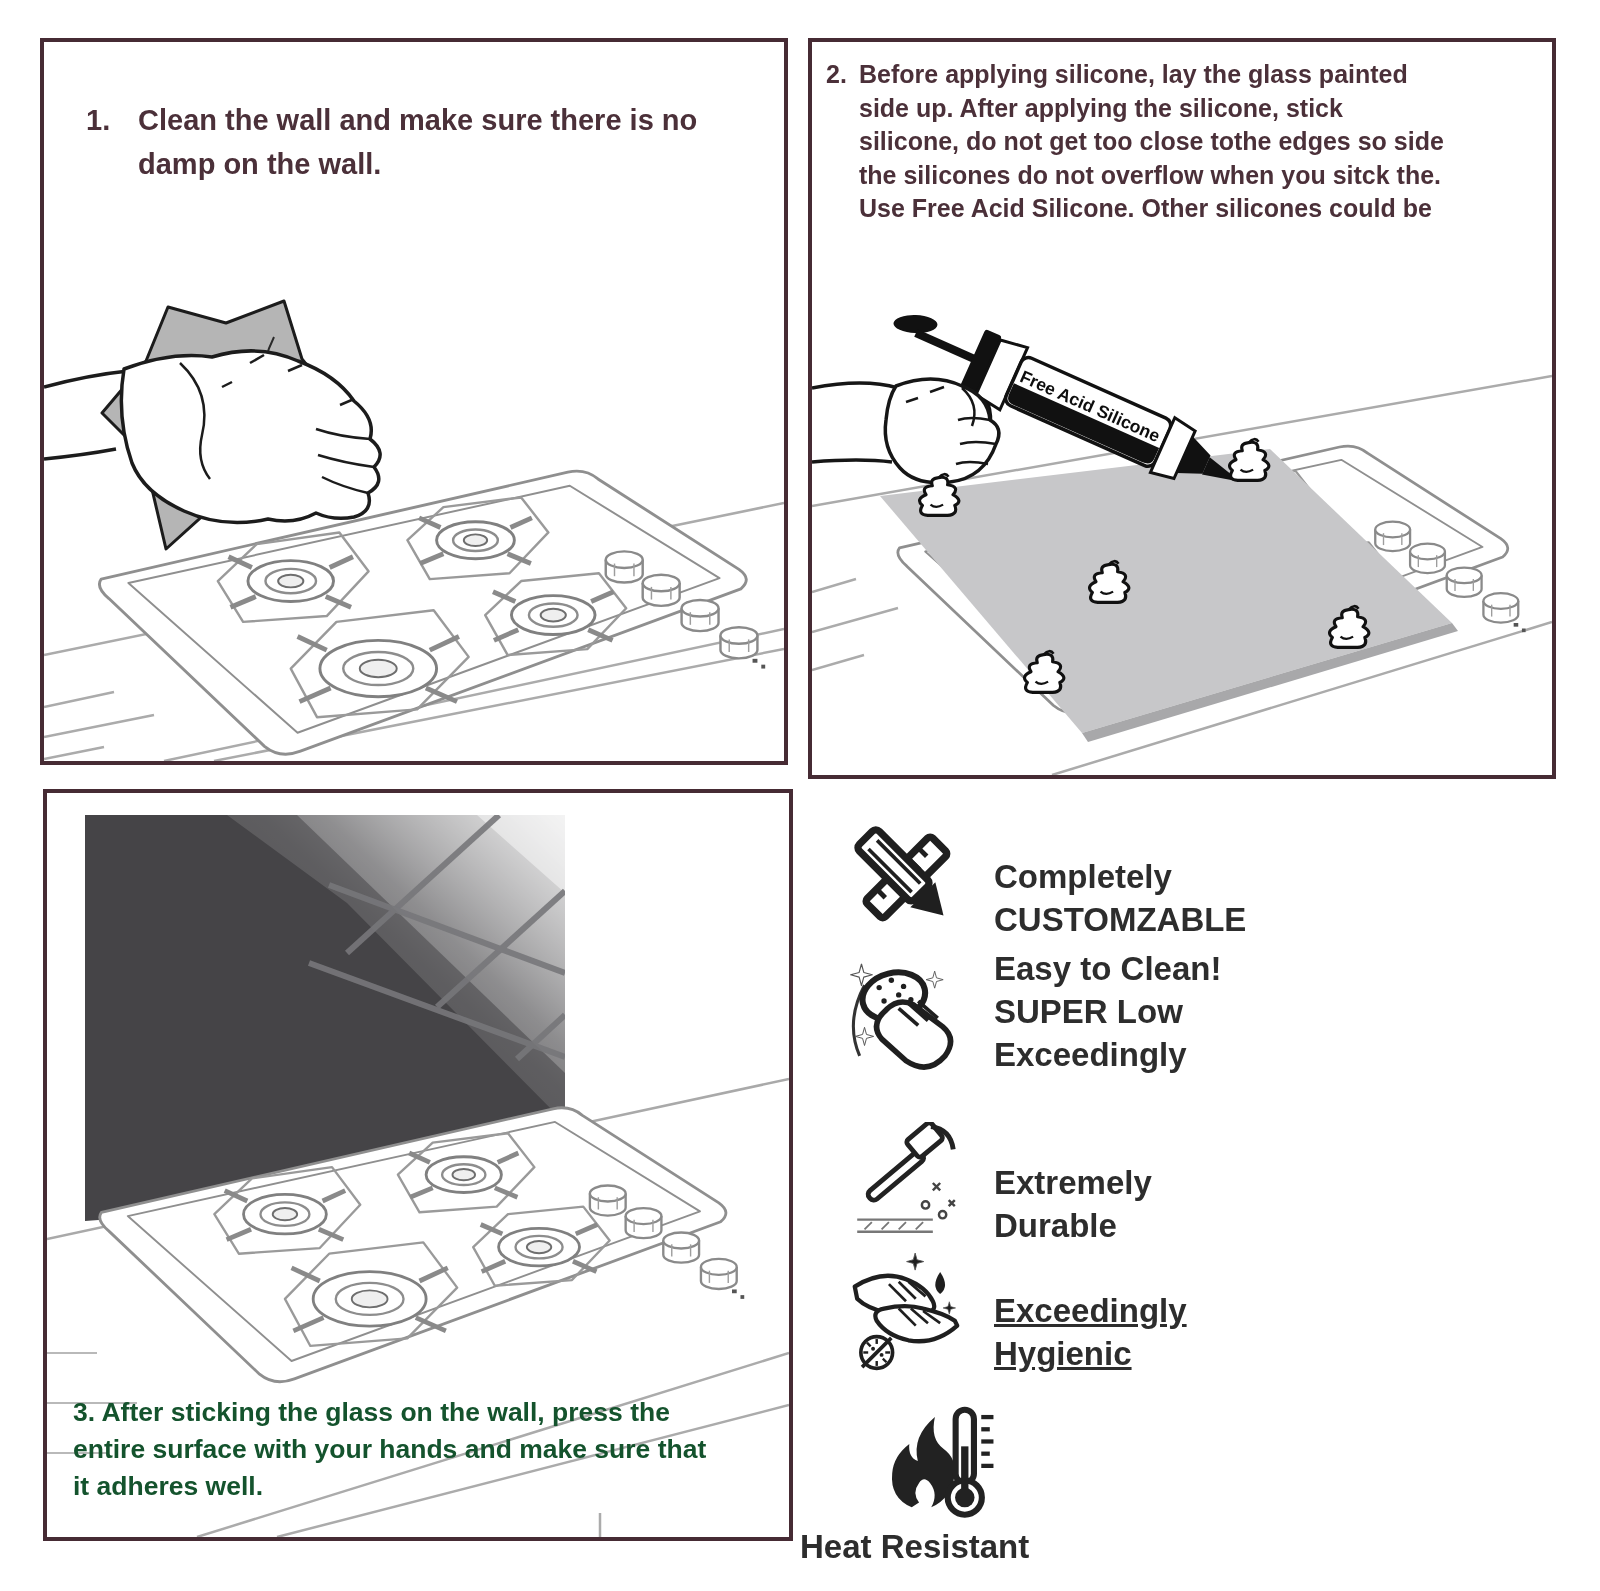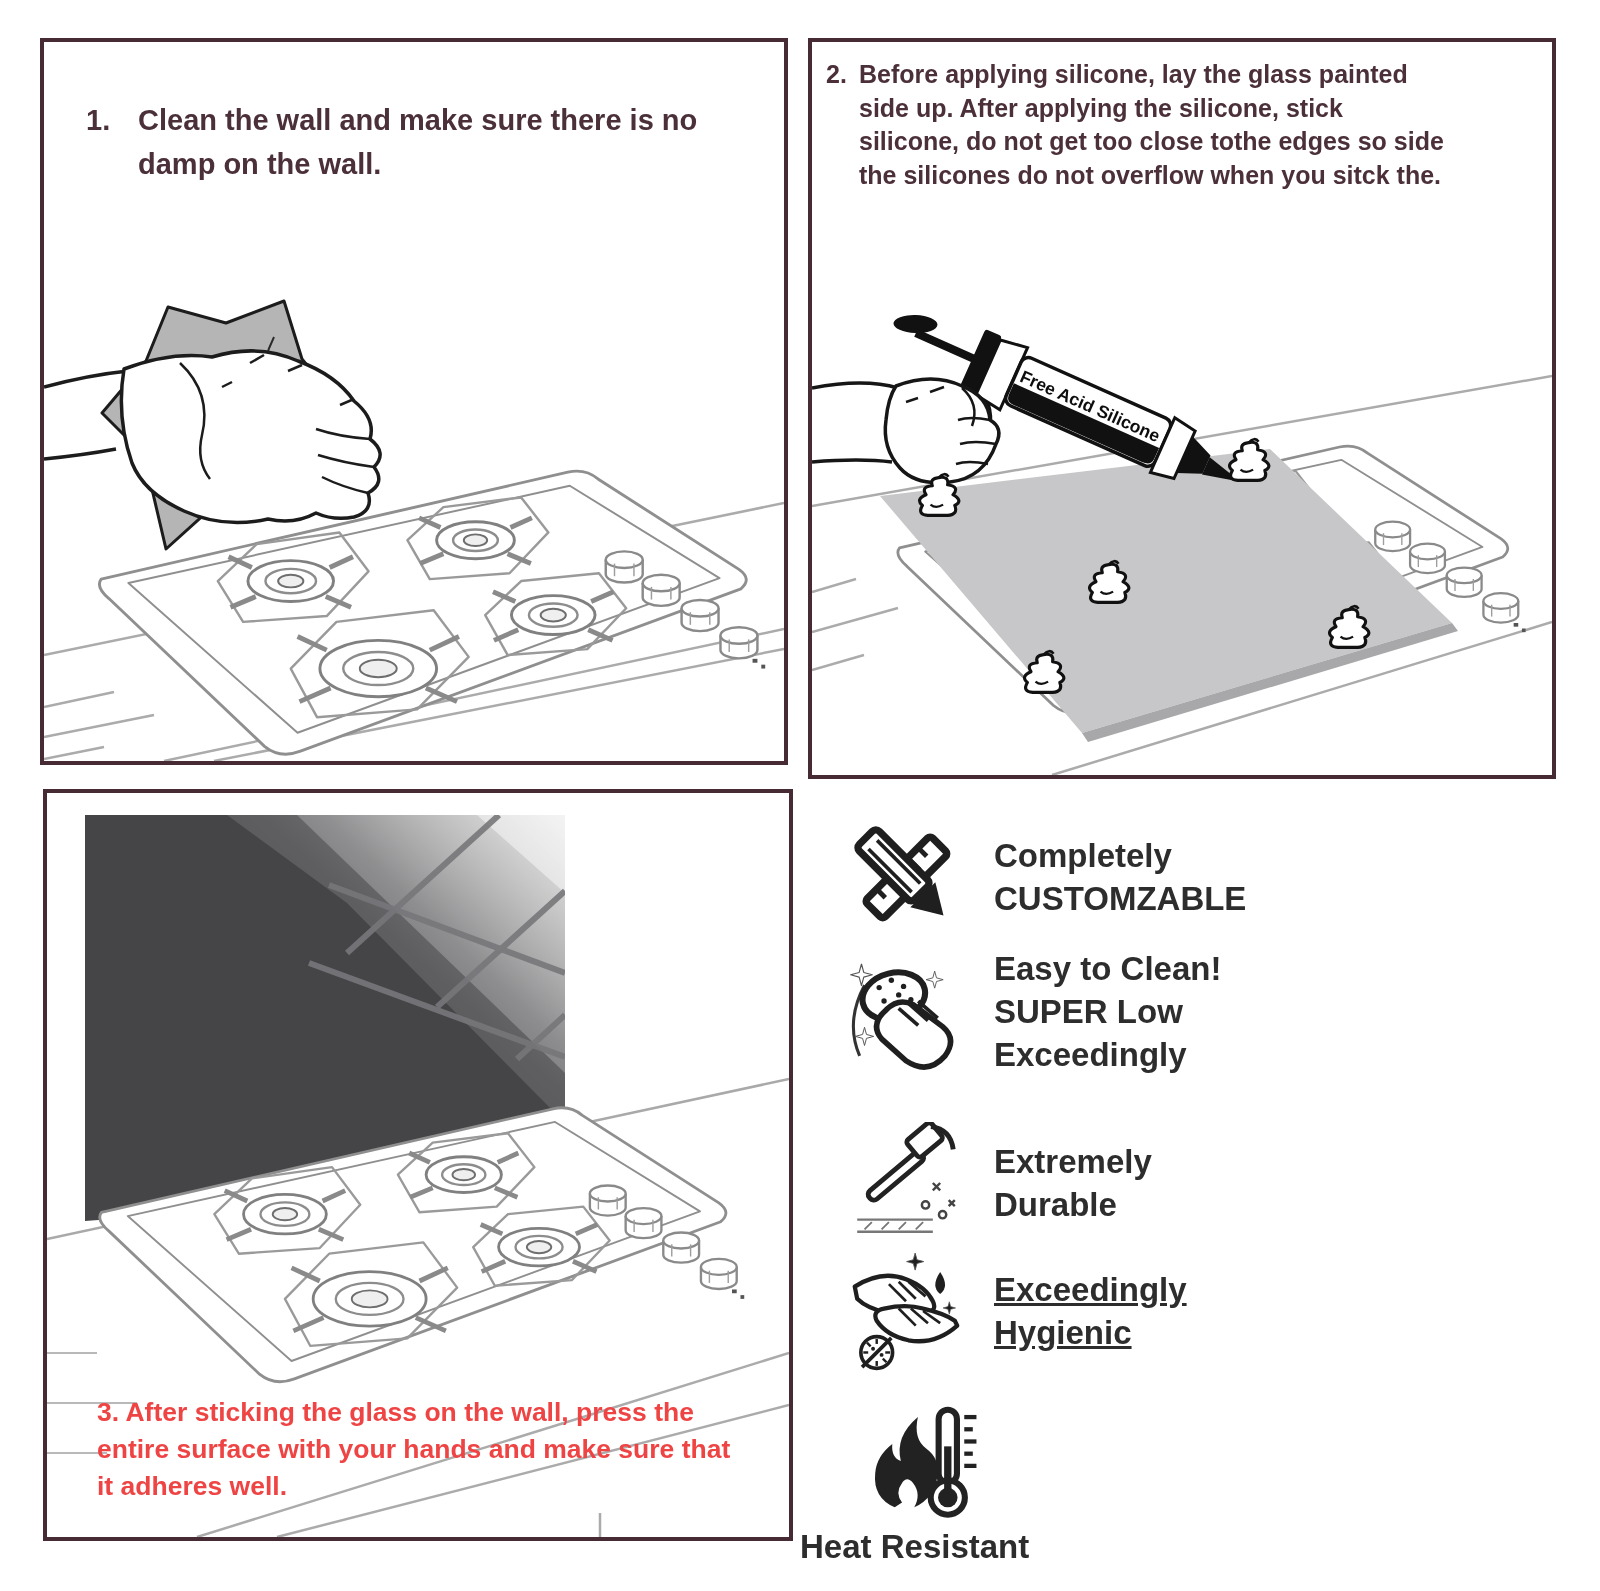--- a/index.html
+++ b/index.html
@@ -11,27 +11,27 @@
   #panel1{left:40px;top:38px;width:748px;height:727px;}
   #panel2{left:808px;top:38px;width:748px;height:741px;}
   #panel3{left:43px;top:789px;width:750px;height:752px;}
   .step{position:absolute;display:flex;color:#4b3039;font-weight:bold;}
   .step .num{flex:none;}
   .ln{display:block;white-space:nowrap;}
   #step1{left:42px;top:56px;font-size:29px;line-height:44px;}
   #step1 .num{width:52px;}
   #step2{left:14px;top:16px;font-size:25px;line-height:33.5px;}
   #step2 .num{width:33px;}
-  #step3{left:26px;top:601px;font-size:26.5px;line-height:37px;color:#ef4444;font-weight:bold;position:absolute;margin-left:24px;}
+  #step3{left:26px;top:601px;font-size:26.5px;line-height:37px;color:#14532d;font-weight:bold;position:absolute;}
   .illus{position:absolute;}
   #illus1{left:0;top:225px;width:740px;height:494px;}
   #illus2{left:0;top:250px;width:740px;height:483px;}
   #illus3{left:0;top:0;width:742px;height:744px;}
   #features{position:absolute;left:800px;top:789px;width:790px;height:802px;color:#2d2d2d;}
-  .feature{position:absolute;left:0;display:flex;align-items:center;}
+  .feature{position:absolute;left:0;display:flex;align-items:flex-end;}
   .f-icon{width:128px;height:128px;flex:none;margin-left:42px;margin-right:24px;
           display:flex;align-items:center;justify-content:center;}
   .f-icon svg{width:122px;height:122px;}
   .f-label{font-weight:bold;font-size:33px;line-height:43px;}
   #feat1{top:24px;} #feat2{top:158px;} #feat3{top:330px;} #feat4{top:458px;text-decoration:underline;} #feat5{top:608px;flex-direction:column;}
   .defs{position:absolute;width:0;height:0;overflow:hidden;}
 </style>
 </head>
 <body>
 
@@ -167,20 +167,21 @@
 </div>
 
 <div class="panel" id="panel2">
   <div class="step" id="step2">
     <span class="num">2.</span>
     <span class="lines">
       <span class="ln">Before applying silicone, lay the glass painted</span>
       <span class="ln">side up. After applying the silicone, stick</span>
       <span class="ln">silicone, do not get too close tothe edges so side</span>
       <span class="ln">the silicones do not overflow when you sitck the.</span>
+      <span class="ln">Use Free Acid Silicone. Other silicones could be</span>
     </span>
   </div>
   <svg class="illus" id="illus2" viewBox="0 0 740 483">
     <g stroke="#ababab" stroke-width="2.5" fill="none">
       <path d="M0,214 L740,84"></path>
       <path d="M240,483 L740,330"></path>
       <path d="M0,300 l44,-13"></path>
         <path d="M0,340 l86,-24"></path>
         <path d="M0,378 l52,-15"></path>
     </g>

